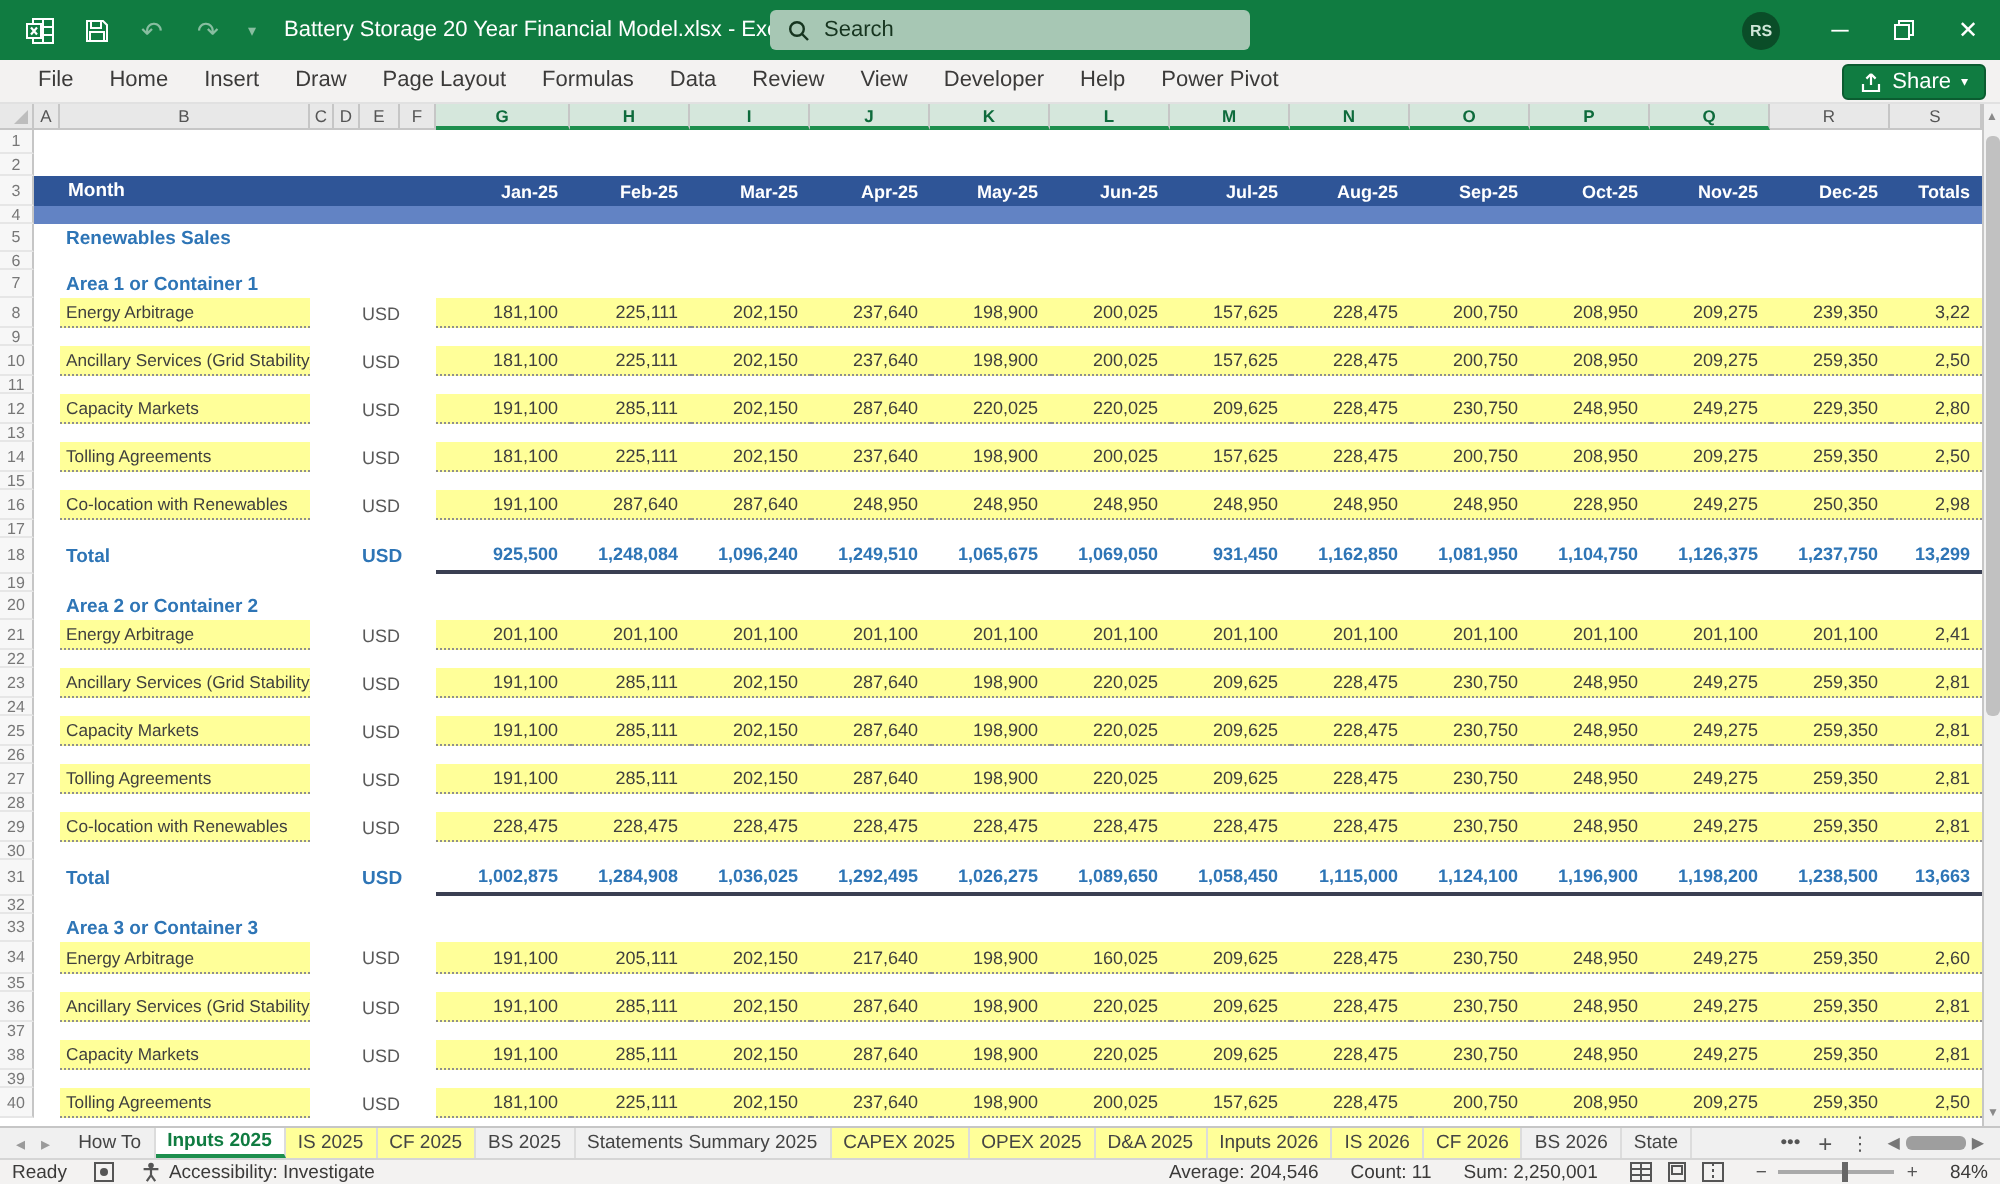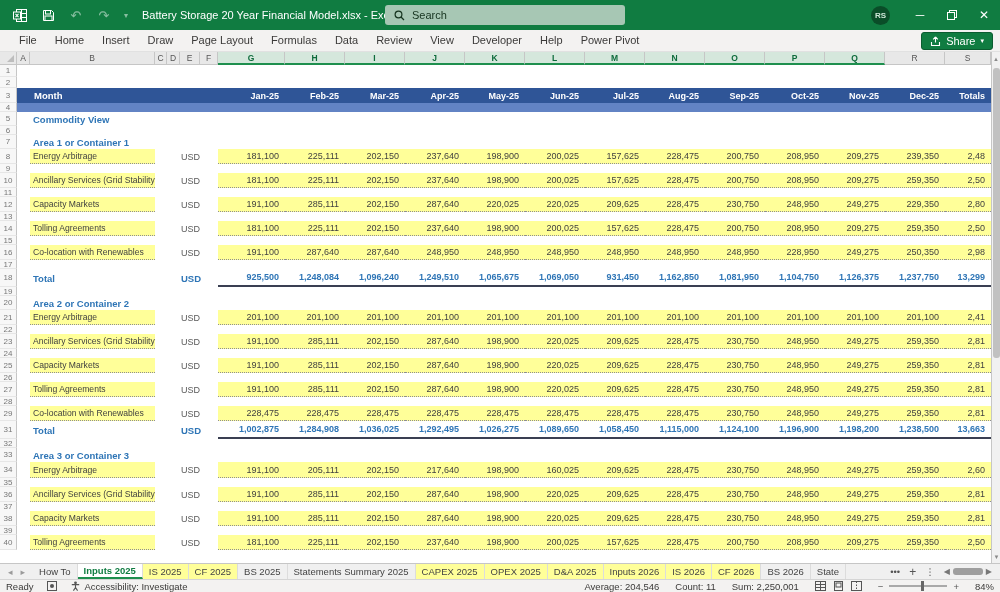--- a/index.html
+++ b/index.html
@@ -262,21 +262,21 @@
         <div class="c band4" style="width: 60px;"></div>
         <div class="c band4" style="width: 60px;"></div>
         <div class="c band4" style="width: 60px;"></div>
         <div class="c band4" style="width: 60px;"></div>
         <div class="c band4" style="width: 60px;"></div>
         <div class="c band4" style="width: 46px;"></div>
       </div>
       <div class="grid-row" style="height: 14px;">
         <div class="gutter">5</div>
         <div class="c" style="width: 13px;"></div>
-        <div class="c sect" style="width: 125px;">Commodity View</div>
+        <div class="c sect" style="width: 125px;">Renewables Sales</div>
         <div class="c" style="width: 12px;"></div>
         <div class="c" style="width: 13px;"></div>
         <div class="c" style="width: 20px;"></div>
         <div class="c" style="width: 18px;"></div>
         <div class="c" style="width: 67px;"></div>
         <div class="c" style="width: 60px;"></div>
         <div class="c" style="width: 60px;"></div>
         <div class="c" style="width: 60px;"></div>
         <div class="c" style="width: 60px;"></div>
         <div class="c" style="width: 60px;"></div>
@@ -345,21 +345,21 @@
         <div class="c yval num" style="width: 60px;">202,150</div>
         <div class="c yval num" style="width: 60px;">237,640</div>
         <div class="c yval num" style="width: 60px;">198,900</div>
         <div class="c yval num" style="width: 60px;">200,025</div>
         <div class="c yval num" style="width: 60px;">157,625</div>
         <div class="c yval num" style="width: 60px;">228,475</div>
         <div class="c yval num" style="width: 60px;">200,750</div>
         <div class="c yval num" style="width: 60px;">208,950</div>
         <div class="c yval num" style="width: 60px;">209,275</div>
         <div class="c yval num" style="width: 60px;">239,350</div>
-        <div class="c yval num" style="width: 46px;">2,48</div>
+        <div class="c yval num" style="width: 46px;">3,22</div>
       </div>
       <div class="grid-row" style="height: 9px;">
         <div class="gutter">9</div>
         <div class="c" style="width: 13px;"></div>
         <div class="c" style="width: 125px;"></div>
         <div class="c" style="width: 12px;"></div>
         <div class="c" style="width: 13px;"></div>
         <div class="c" style="width: 20px;"></div>
         <div class="c" style="width: 18px;"></div>
         <div class="c" style="width: 67px;"></div>
@@ -808,20 +808,42 @@
         <div class="c yval num" style="width: 60px;">228,475</div>
         <div class="c yval num" style="width: 60px;">228,475</div>
         <div class="c yval num" style="width: 60px;">228,475</div>
         <div class="c yval num" style="width: 60px;">228,475</div>
         <div class="c yval num" style="width: 60px;">228,475</div>
         <div class="c yval num" style="width: 60px;">230,750</div>
         <div class="c yval num" style="width: 60px;">248,950</div>
         <div class="c yval num" style="width: 60px;">249,275</div>
         <div class="c yval num" style="width: 60px;">259,350</div>
         <div class="c yval num" style="width: 46px;">2,81</div>
+      </div>
+      <div class="grid-row" style="height: 9px;">
+        <div class="gutter">30</div>
+        <div class="c" style="width: 13px;"></div>
+        <div class="c" style="width: 125px;"></div>
+        <div class="c" style="width: 12px;"></div>
+        <div class="c" style="width: 13px;"></div>
+        <div class="c" style="width: 20px;"></div>
+        <div class="c" style="width: 18px;"></div>
+        <div class="c" style="width: 67px;"></div>
+        <div class="c" style="width: 60px;"></div>
+        <div class="c" style="width: 60px;"></div>
+        <div class="c" style="width: 60px;"></div>
+        <div class="c" style="width: 60px;"></div>
+        <div class="c" style="width: 60px;"></div>
+        <div class="c" style="width: 60px;"></div>
+        <div class="c" style="width: 60px;"></div>
+        <div class="c" style="width: 60px;"></div>
+        <div class="c" style="width: 60px;"></div>
+        <div class="c" style="width: 60px;"></div>
+        <div class="c" style="width: 60px;"></div>
+        <div class="c" style="width: 46px;"></div>
       </div>
       <div class="grid-row" style="height: 18px;">
         <div class="gutter">31</div>
         <div class="c" style="width: 13px;"></div>
         <div class="c tot" style="width: 125px;">Total</div>
         <div class="c" style="width: 12px;"></div>
         <div class="c" style="width: 13px;"></div>
         <div class="c unit tot" style="width: 20px;">USD</div>
         <div class="c" style="width: 18px;"></div>
         <div class="c totval num" style="width: 67px;">1,002,875</div>

